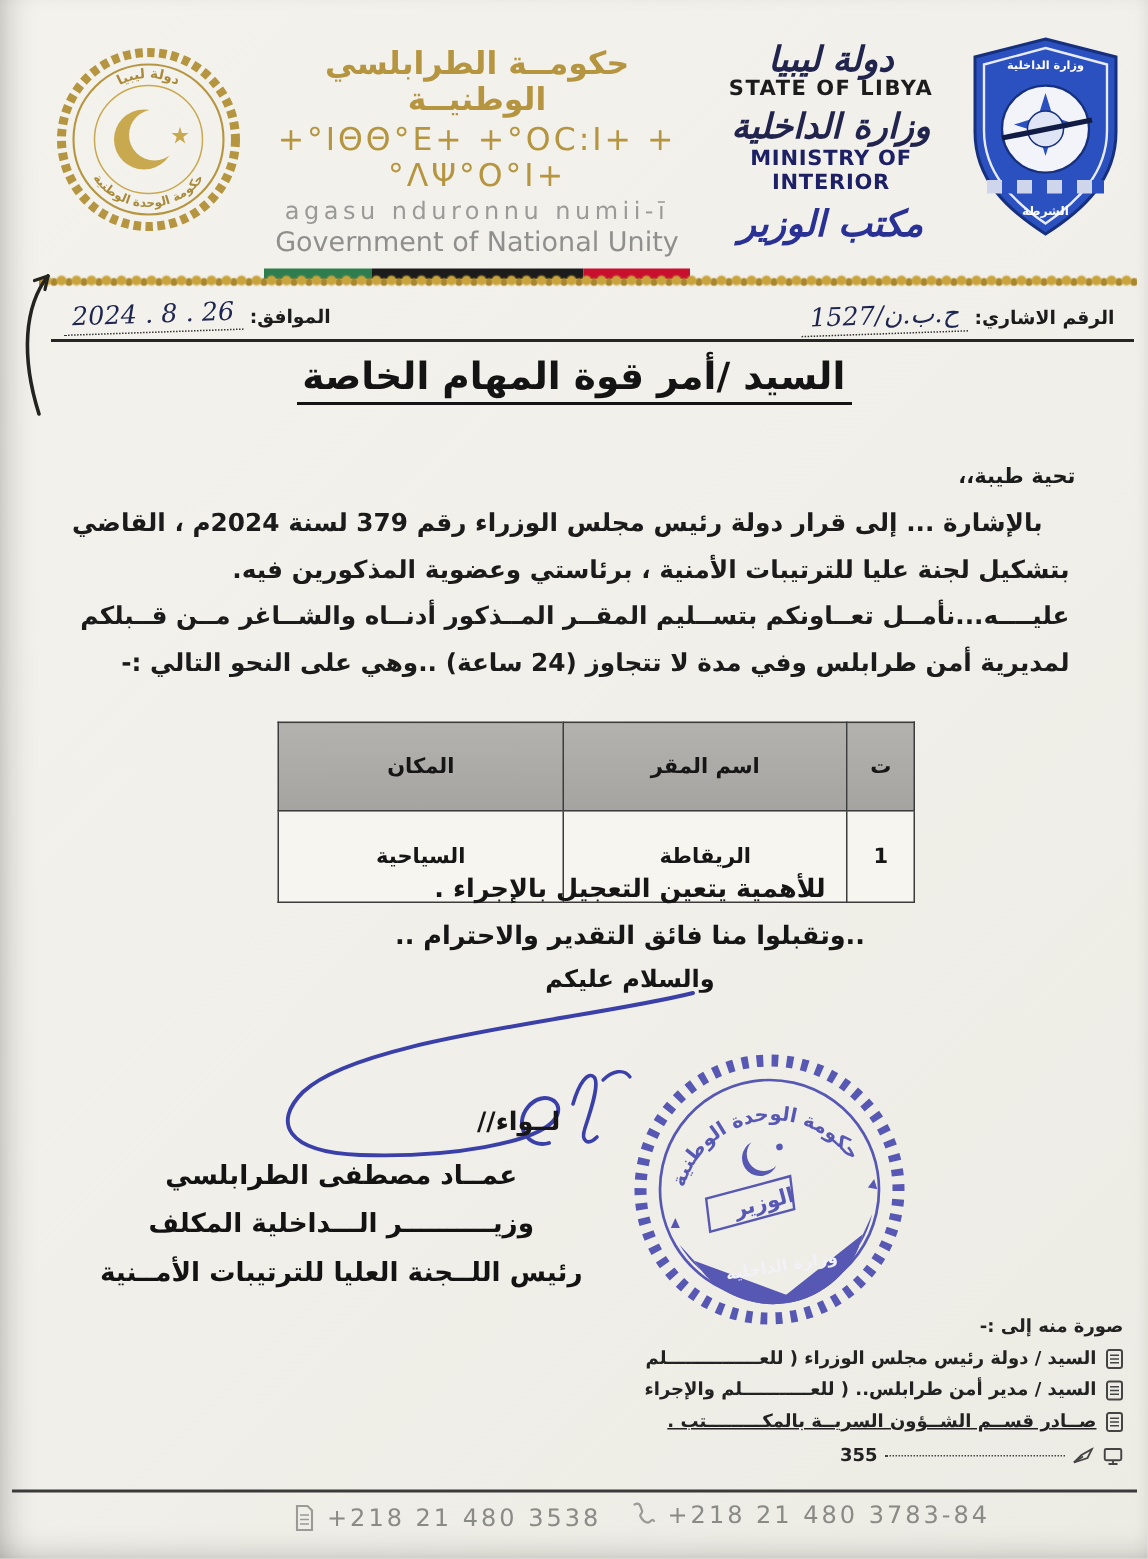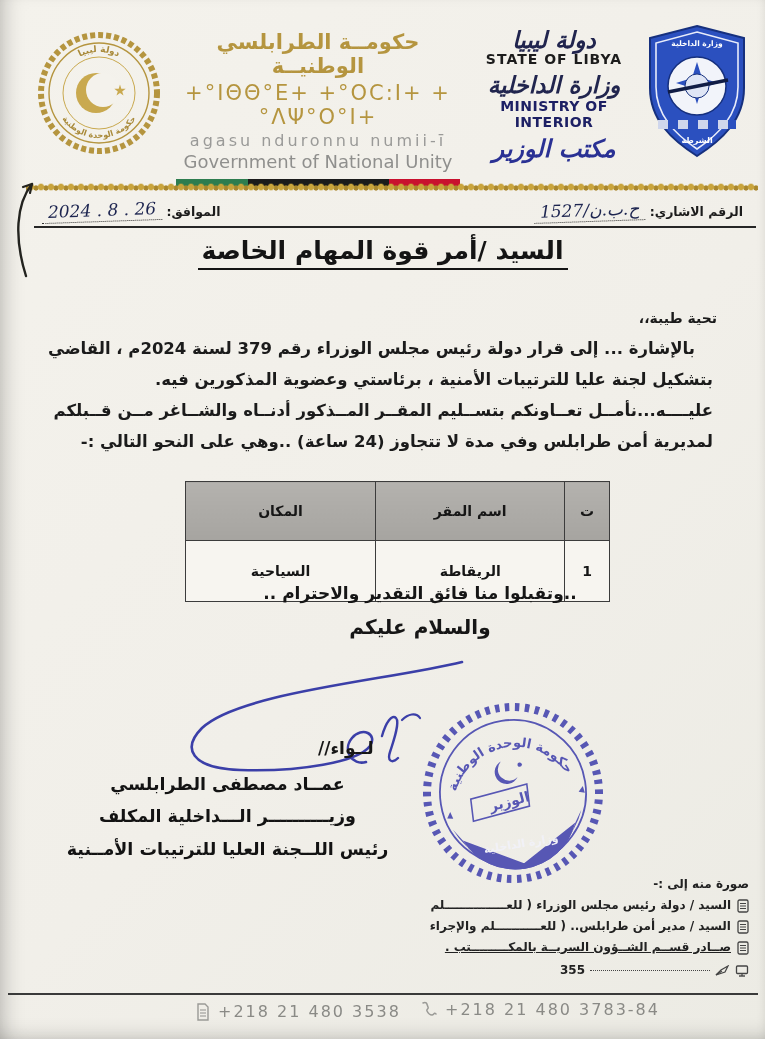--- a/index.html
+++ b/index.html
@@ -55,21 +55,21 @@
   .para1{top:334px;text-indent:18px;}
   .para2{top:396px;}
   
   table.mq{position:absolute;left:185px;top:481px;width:425px;border-collapse:collapse;direction:rtl;font-size:14px;font-weight:bold;color:#161616;}
   table.mq th, table.mq td{border:1.6px solid #3c3c3c;padding:18px 4px;text-align:center;}
   table.mq th{background:linear-gradient(#b4b2ae,#a6a4a0);height:22px;}
   table.mq td{background:#f7f5f0;height:24px;}
   .col-t{width:38px;} .col-n{width:193px;} .col-m{width:194px;}
   
   .closing{left:255px;top:578px;width:330px;text-align:center;direction:rtl;font-size:17px;font-weight:bold;color:#161616;line-height:1.8;}
-  .closing .l3{font-size:20px;}
+  .closing .l3{font-size:16px;}
   
   .liwa{left:318px;top:738px;font-size:17px;font-weight:bold;color:#161616;direction:rtl;}
   .sig-names{left:55px;top:768px;width:345px;text-align:center;direction:rtl;font-size:17.5px;font-weight:bold;color:#131313;line-height:1.85;}
   .sig-svg{left:90px;top:650px;}
   .margin-mark{left:6px;top:176px;}
   
   .stamp{left:418px;top:698px;width:190px;height:190px;transform:rotate(-9deg);opacity:.88;}
   
   .dist{right:16px;top:874px;width:380px;direction:rtl;text-align:right;font-size:12px;font-weight:bold;color:#222;line-height:1.75;}
   .dist .row{display:flex;align-items:center;gap:6px;direction:rtl;justify-content:flex-start;}
@@ -187,20 +187,21 @@
     <tbody>
       <tr>
         <td>1</td>
         <td>الريقاطة</td>
         <td>السياحية</td>
       </tr>
     </tbody>
   </table>
 
   <div class="abs closing">
+    <div>للأهمية يتعين التعجيل بالإجراء .</div>
     <div>..وتقبلوا منا فائق التقدير والاحترام ..</div>
     <div class="l3">والسلام عليكم</div>
   </div>
 
   <svg class="abs sig-svg" width="390" height="170" viewBox="0 0 390 170">
     <path d="M 372 12 C 300 30, 150 42, 112 78 C 92 98, 100 118, 150 120 C 210 122, 268 112, 280 96 C 288 84, 272 76, 262 88 C 252 100, 262 116, 276 112" fill="none" stroke="#3b3fa8" stroke-width="2.6" stroke-linecap="round"></path>
     <path d="M 292 86 c 4 -14 10 -22 14 -18 c 4 4 -2 22 -6 34 c -3 9 2 12 8 6" fill="none" stroke="#3b3fa8" stroke-width="2.4" stroke-linecap="round"></path>
     <path d="M 312 70 c 6 -6 14 -8 18 -2" fill="none" stroke="#3b3fa8" stroke-width="2.2" stroke-linecap="round"></path>
   </svg>
   <div class="abs liwa">لــواء//</div>

